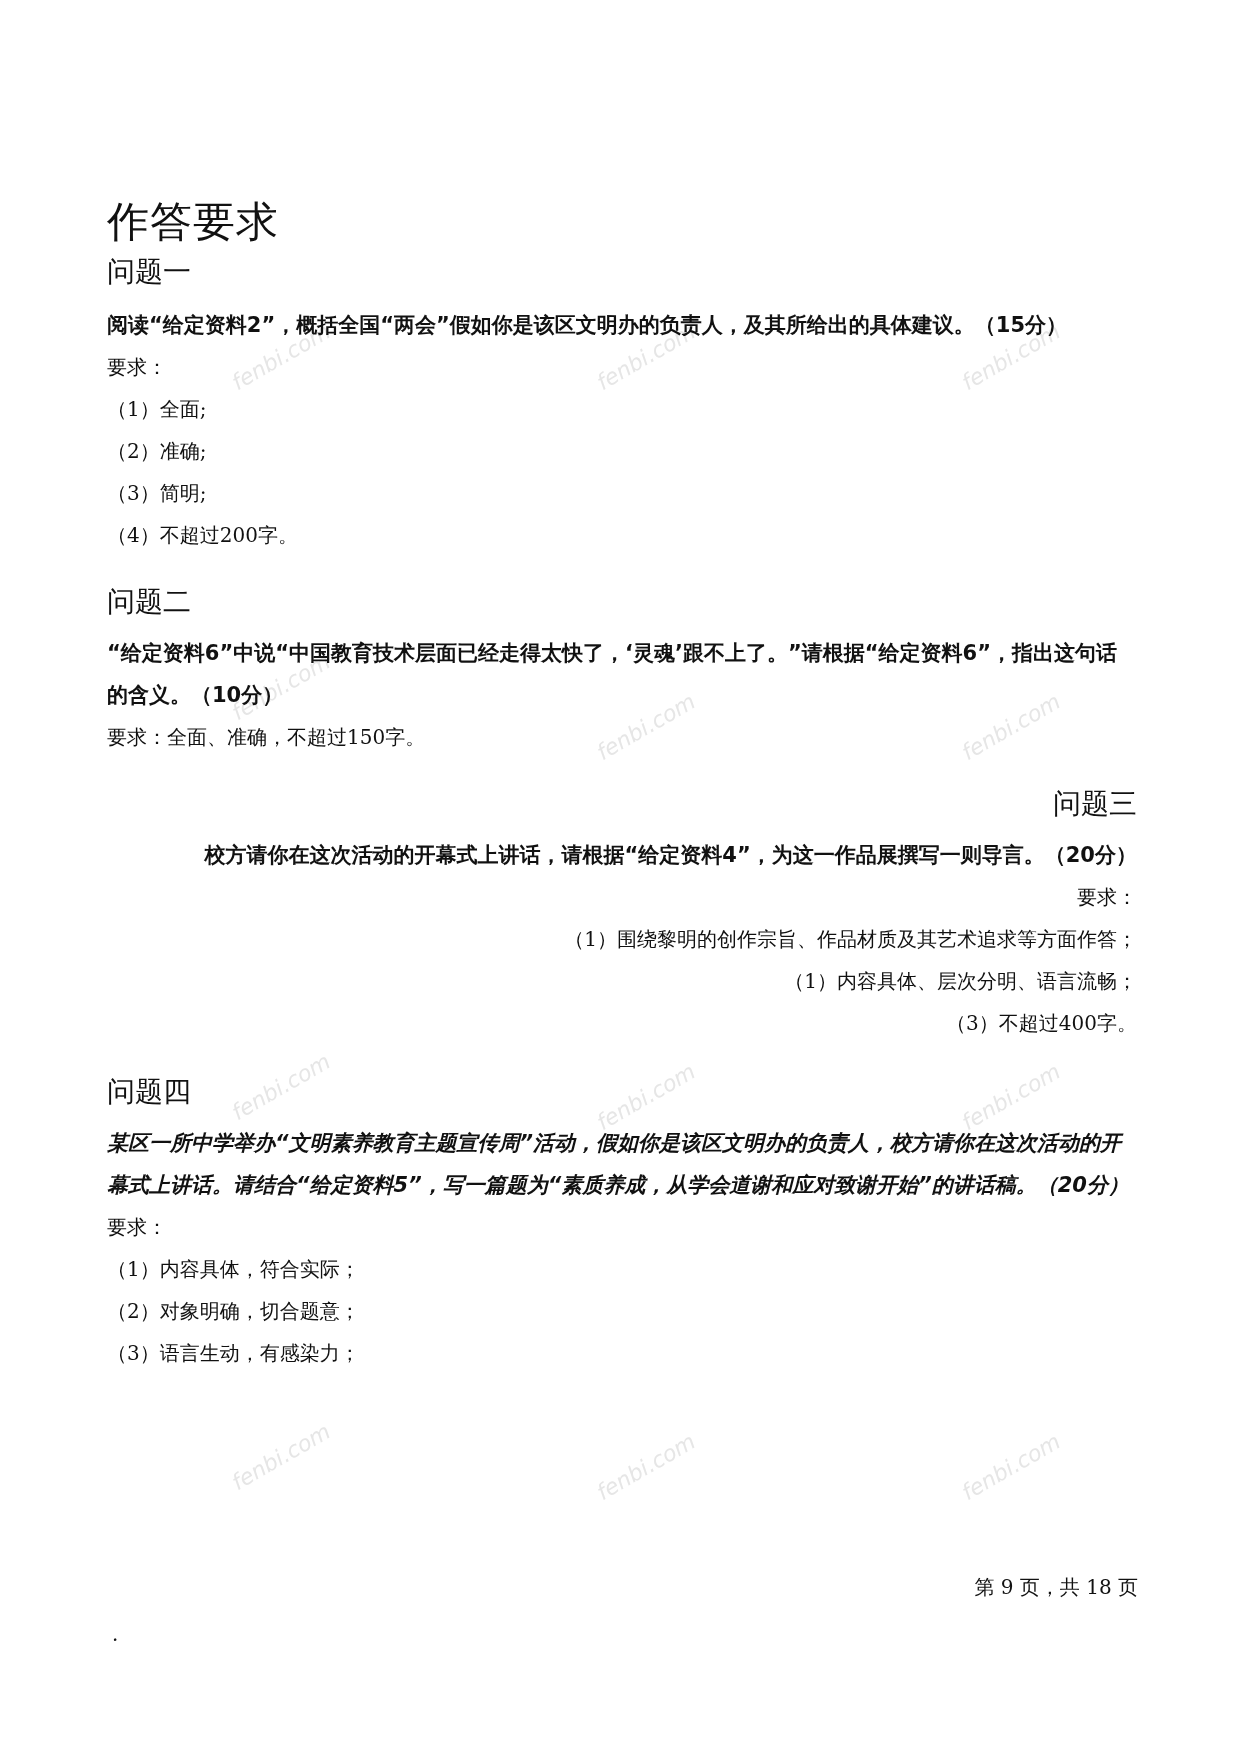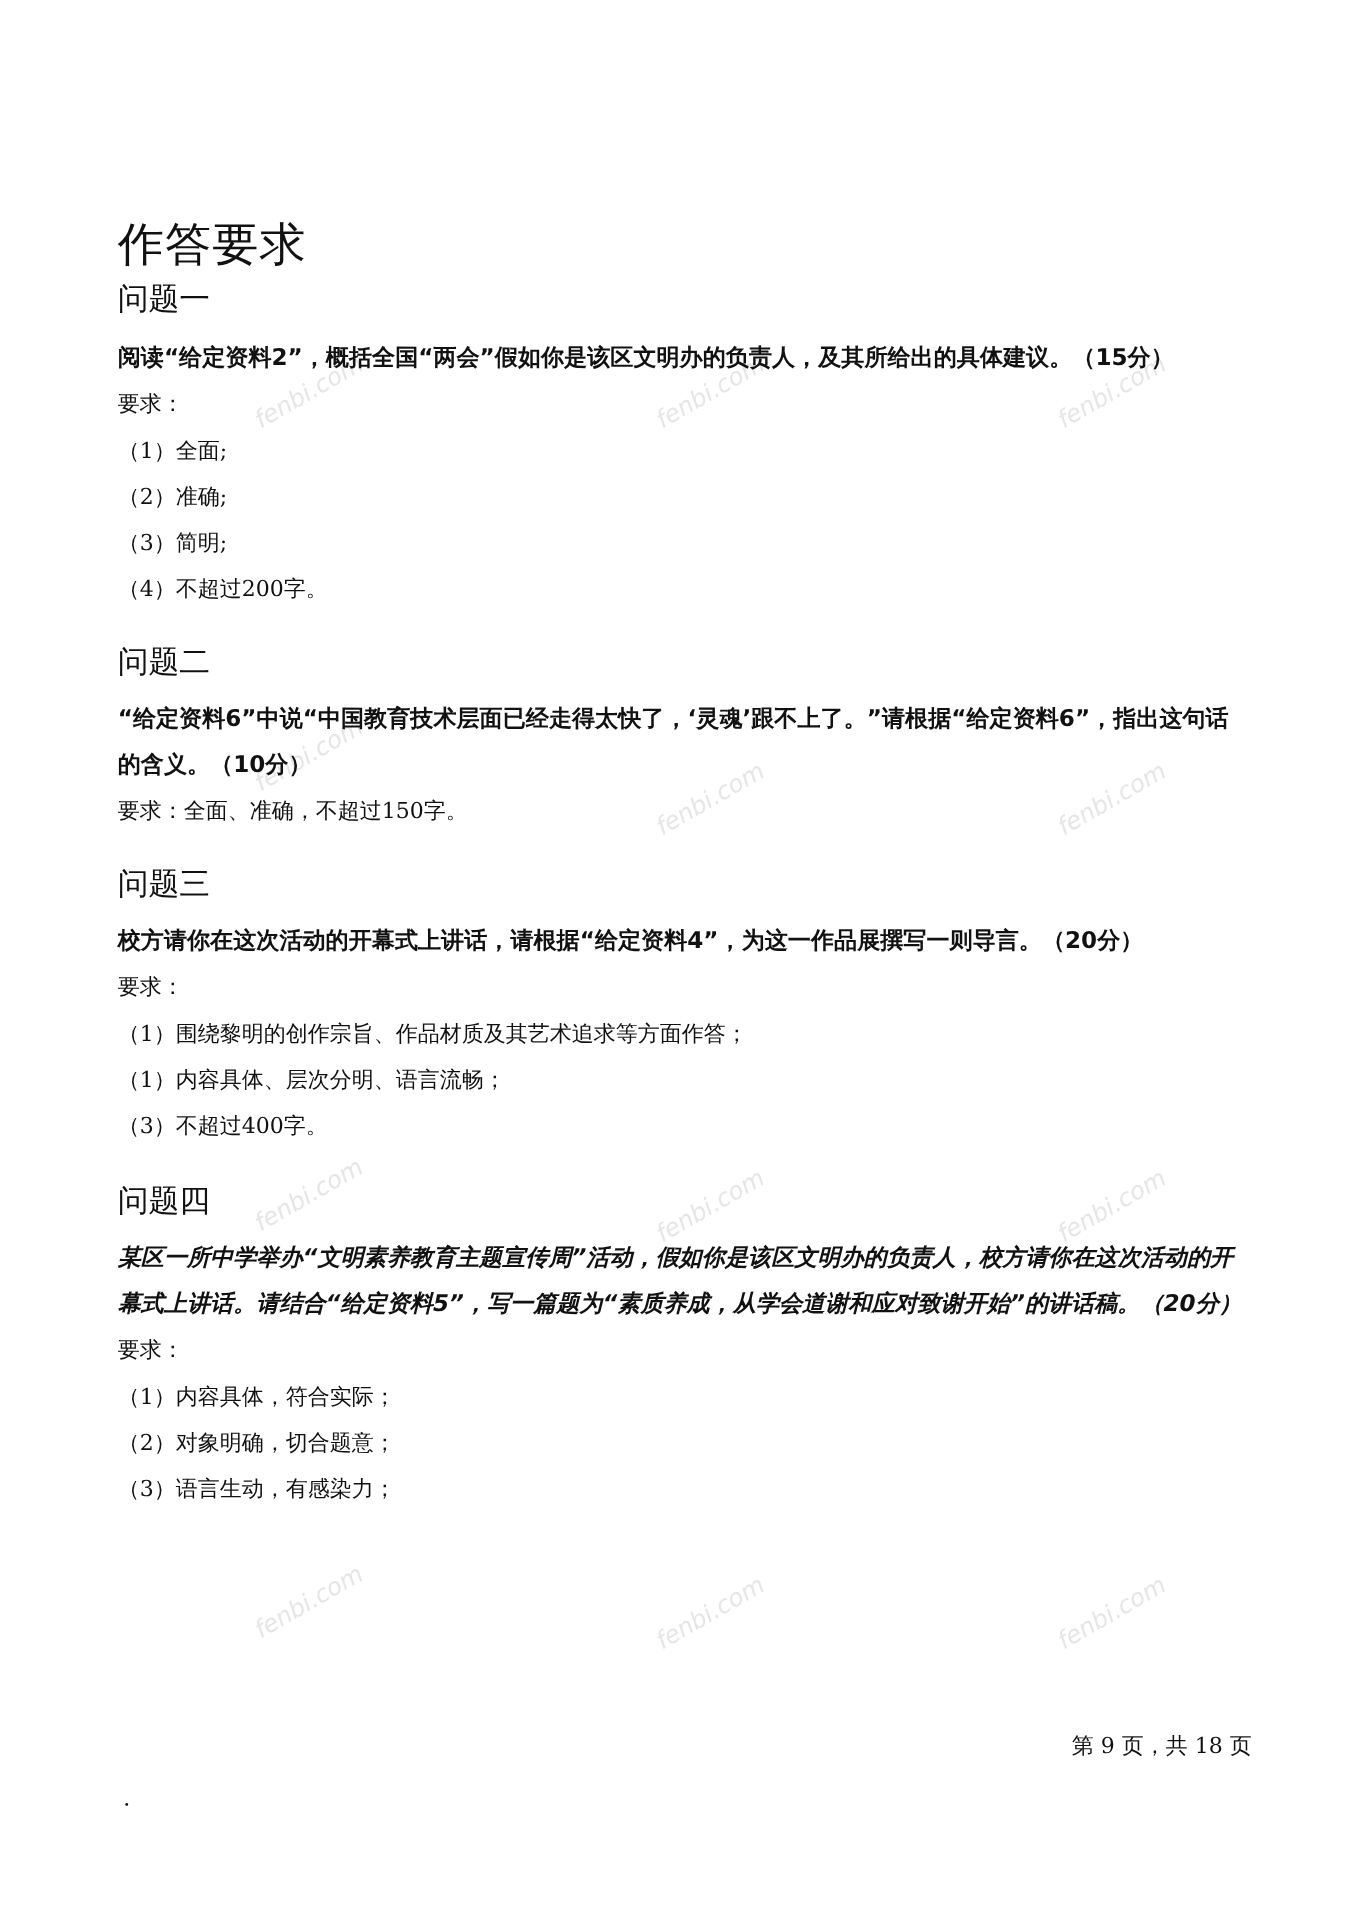--- a/index.html
+++ b/index.html
@@ -9,21 +9,21 @@
   .content { position: absolute; left: 107px; top: 198px; width: 1030px; }
   .main-title { font-family: "DejaVu Sans", "Liberation Sans", sans-serif; font-size: 42px; font-weight: normal; margin: 0; line-height: 48px; letter-spacing: 1px; }
   .q-title { font-family: "DejaVu Sans", "Liberation Sans", sans-serif; font-size: 28px; font-weight: normal; margin: 0; line-height: 40px; }
   .q-prompt { font-family: "DejaVu Sans", "Liberation Sans", sans-serif; font-size: 21px; font-weight: bold; line-height: 42px; margin: 0; }
   .req-label, .req-item, .req-inline { font-size: 20px; line-height: 42px; margin: 0; }
   .section { margin-top: 0; }
   #q1-title { margin-top: 6px; }
   #q1 .q-prompt { margin-top: 12px; }
   #q2 { margin-top: 26px; }
   #q2 .q-prompt { margin-top: 10px; }
-  #q3 { margin-top: 26px; }
+  #q3 { margin-top: 26px; text-align: right; }
   #q3 .q-prompt { margin-top: 10px; }
   #q4 { margin-top: 28px; }
   #q4 .q-prompt { margin-top: 10px; font-style: italic; }
   .req-item { padding-left: 0; }
   .footer-dot { position: absolute; left: 112px; top: 1628px; font-size: 20px; }
   .footer-page { position: absolute; right: 102px; top: 1574px; font-size: 20px; font-family: "DejaVu Serif", "Liberation Serif", serif; }
   .watermark { position: absolute; font-family: "DejaVu Sans", "Liberation Sans", sans-serif; font-style: italic;
                font-size: 22px; color: #e6e6e6; transform: rotate(-30deg); transform-origin: left bottom; white-space: nowrap; pointer-events: none; }
 </style>
 </head>

